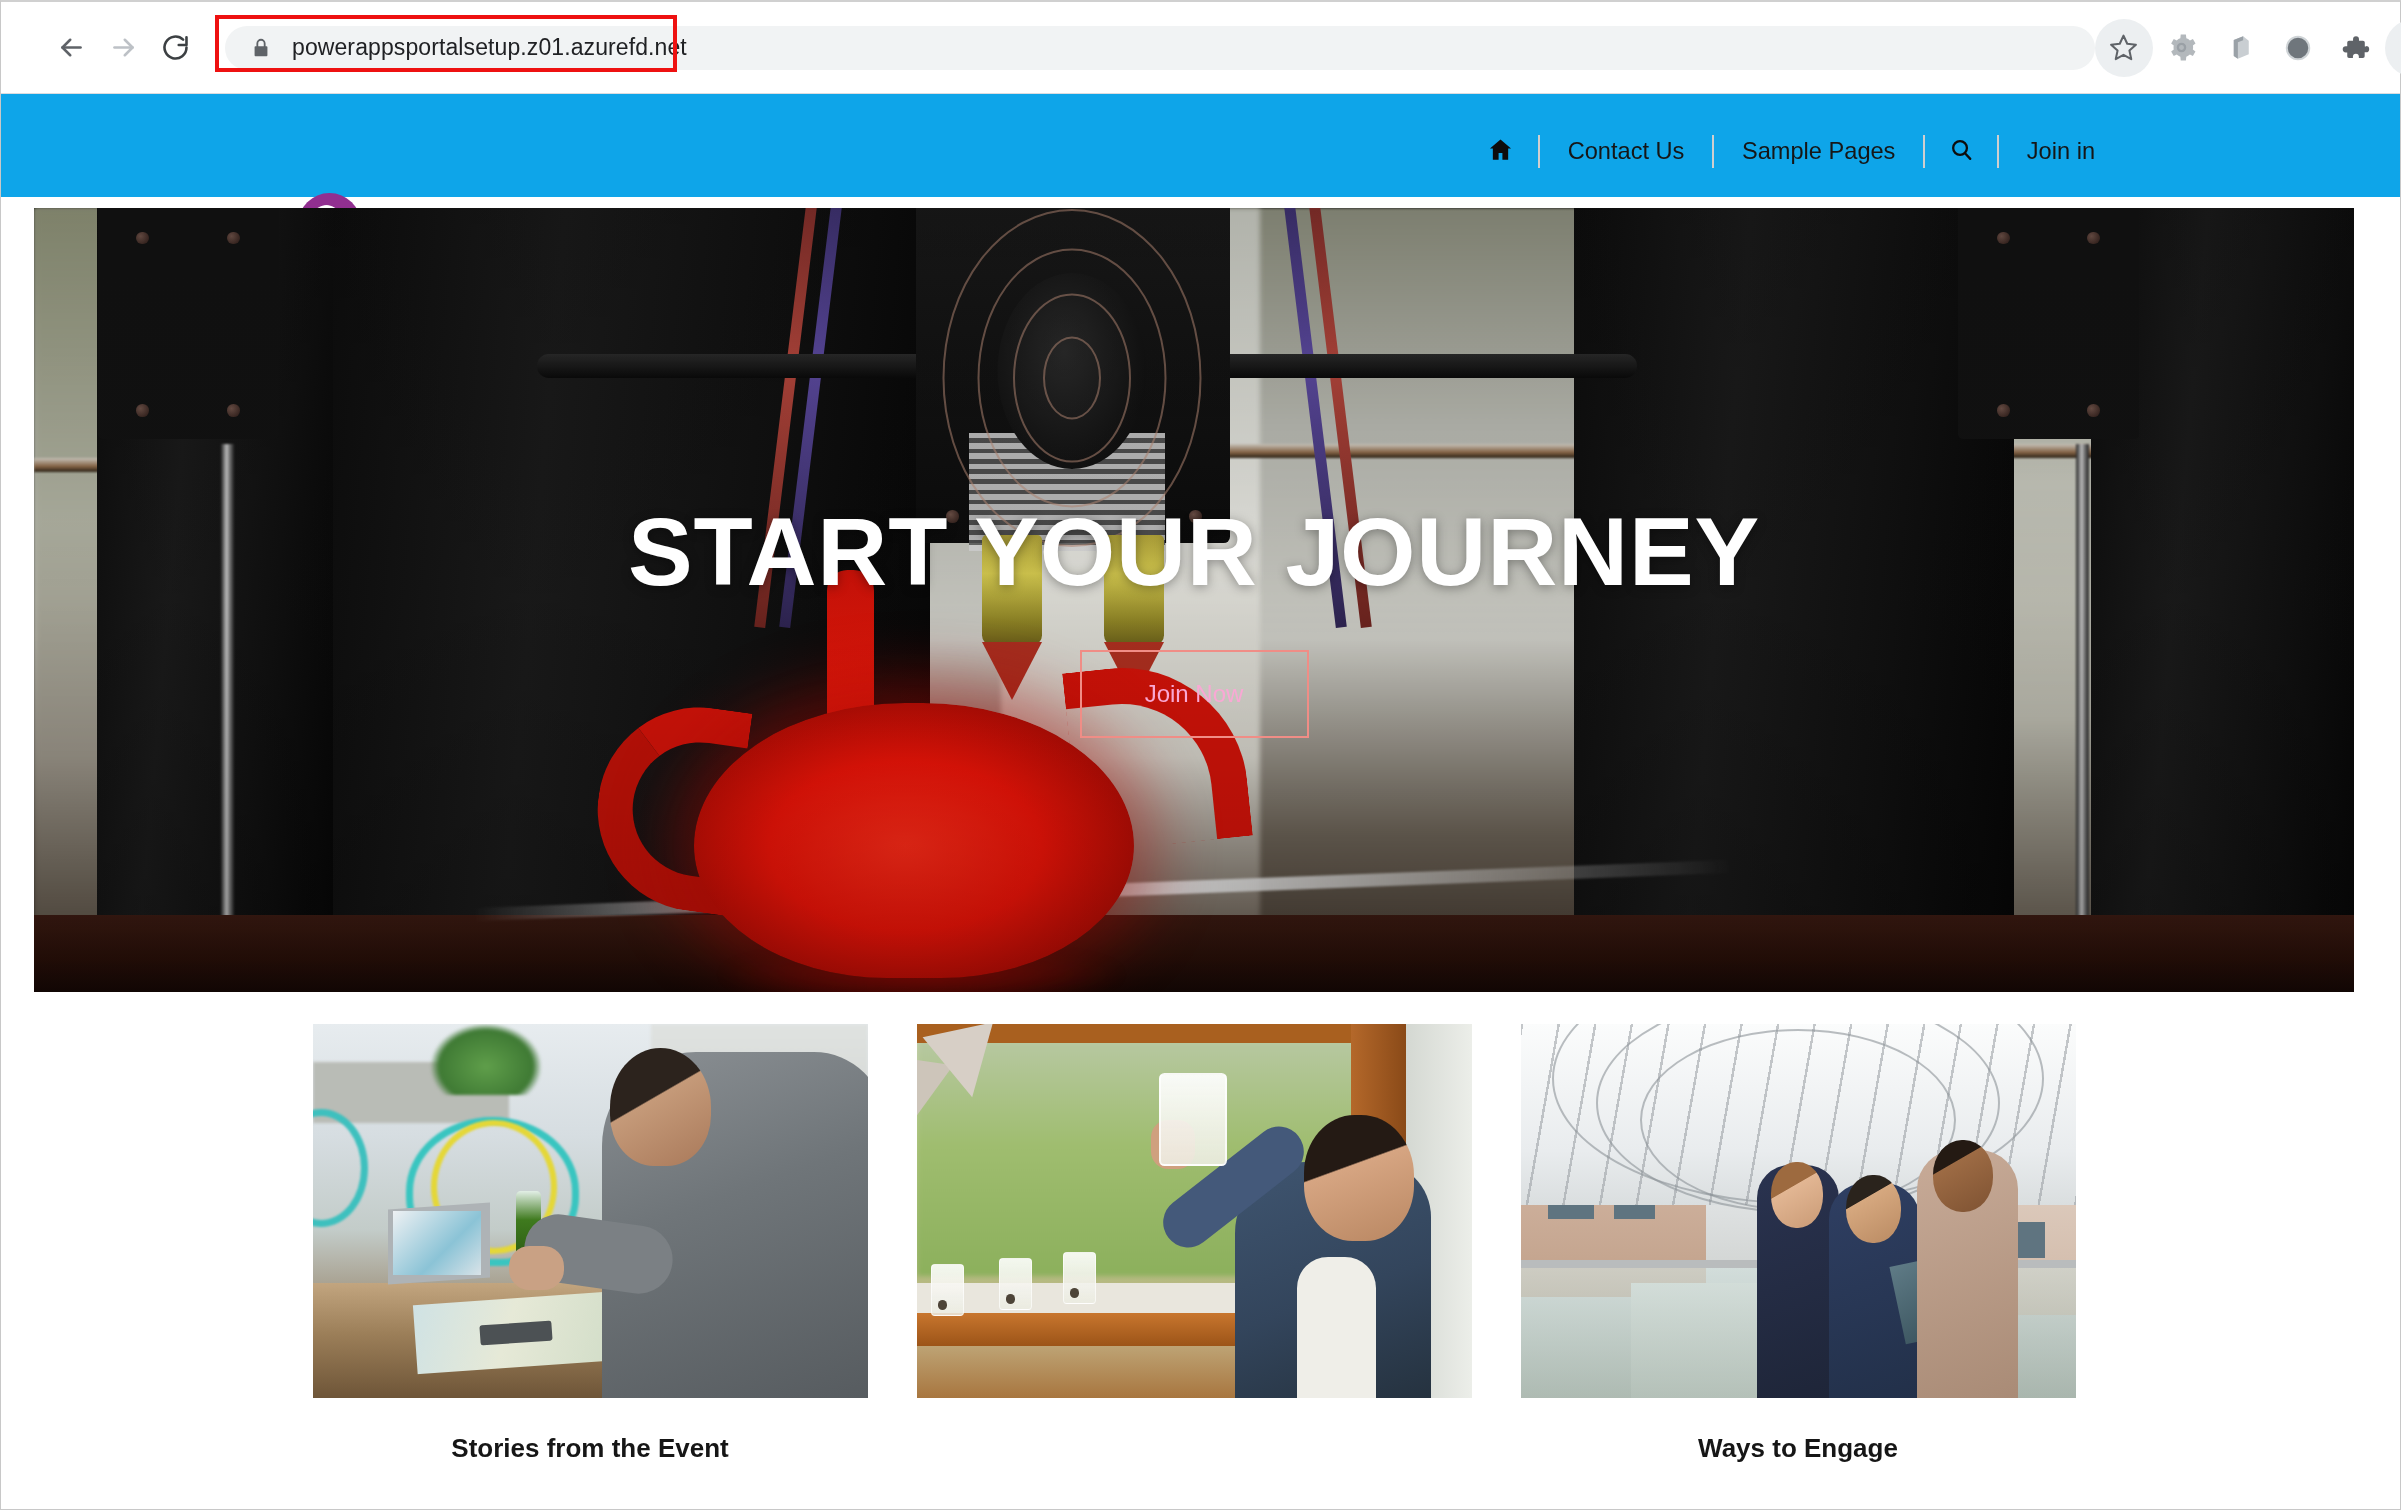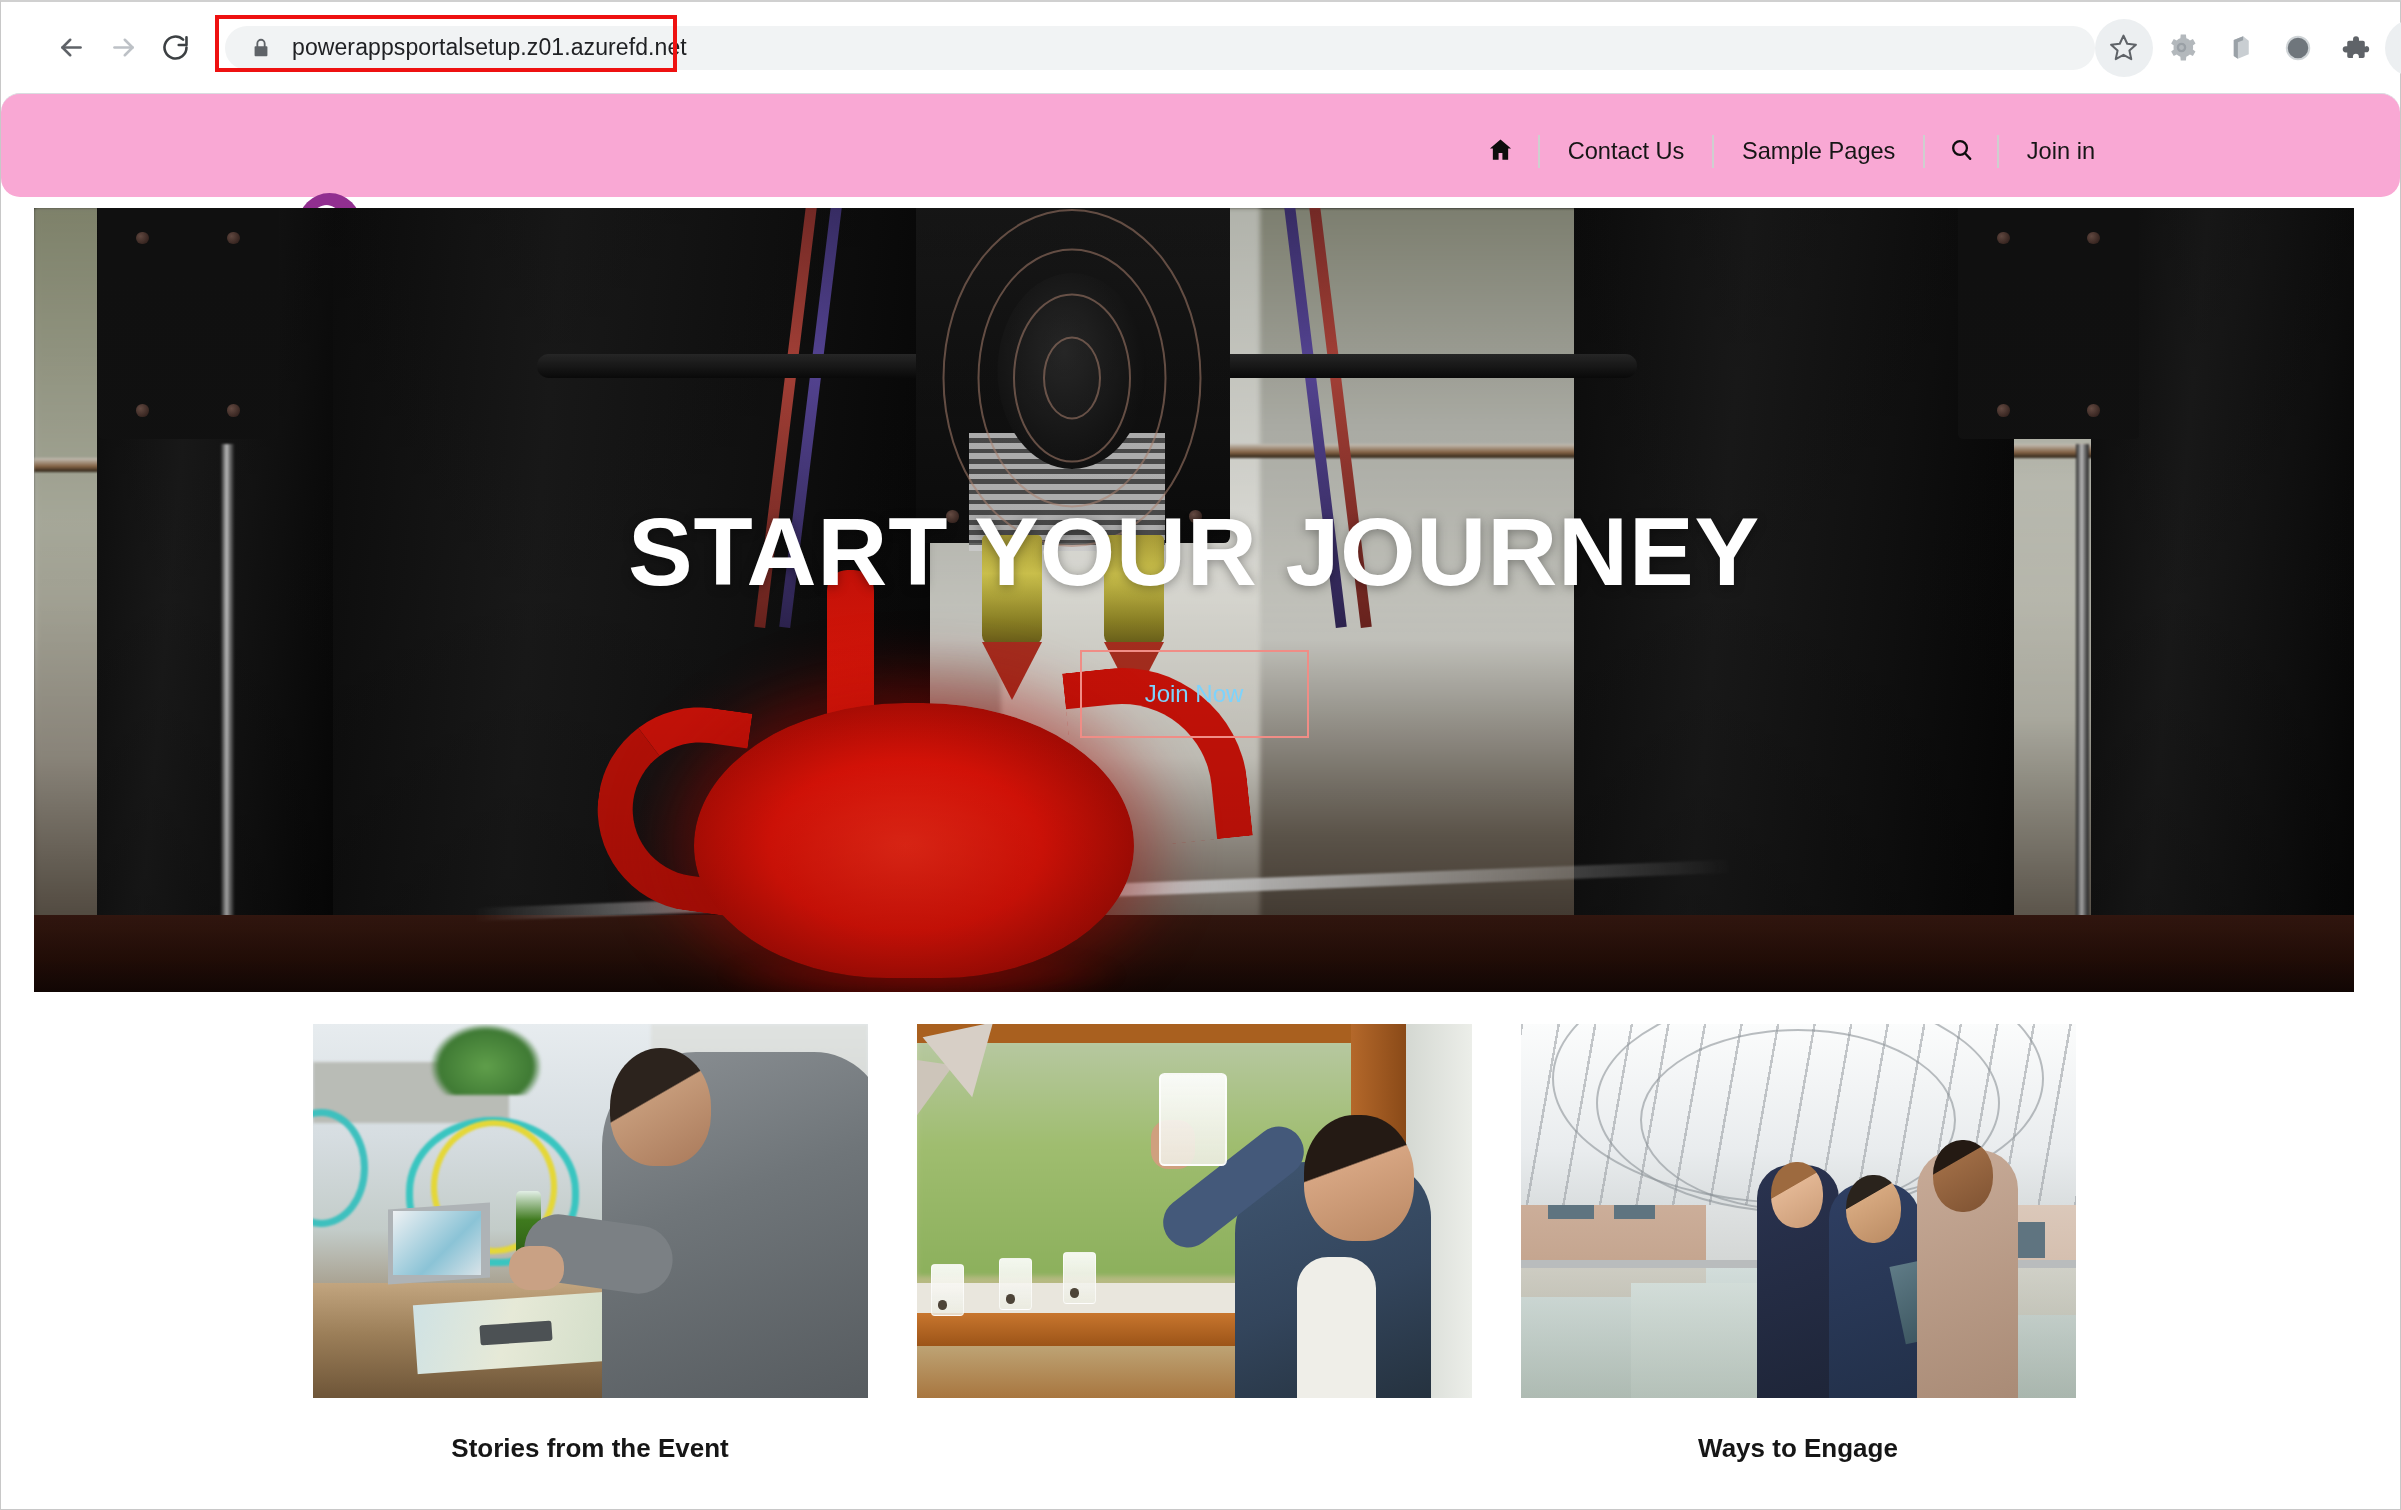--- a/index.html
+++ b/index.html
@@ -85,25 +85,24 @@
     display: flex; align-items: center; justify-content: center;
     border-radius: 50%;
     flex: 0 0 auto;
   }
   .tb-icon.roundbg { background: #eceff1; }
 
   
   #site-header {
     position: relative;
     height: 104px;
-    background: #f9a8d4;
+    background: #0ea5e9;
     border-top: 1.6px solid #dadce0;
     display: flex;
     align-items: center;
-    border-radius: 19px;
   }
 
   #site-logo {
     position: absolute;
     left: 297px; top: 99px;
     width: 63px; height: 63px;
     border-radius: 50%;
     background: #912F90;
     display: flex; align-items: center; justify-content: center;
   }
@@ -305,21 +304,21 @@
     letter-spacing: 0.8px;
     line-height: 1;
     text-shadow: 0 1.6px 11px rgba(0,0,0,.35);
     white-space: nowrap;
   }
   #hero-cta {
     margin-top: 50px;
     width: 229px; height: 88px;
     border: 2.4px solid #f08d86;
     background: transparent;
-    color: #7dd3fc;
+    color: #f9a8d4;
     font-size: 24px;
     font-family: "Liberation Sans", sans-serif;
     display: flex; align-items: center; justify-content: center;
     cursor: pointer;
   }
 
   
   #cards {
     position: absolute;
     left: 33px; top: 1022px;

